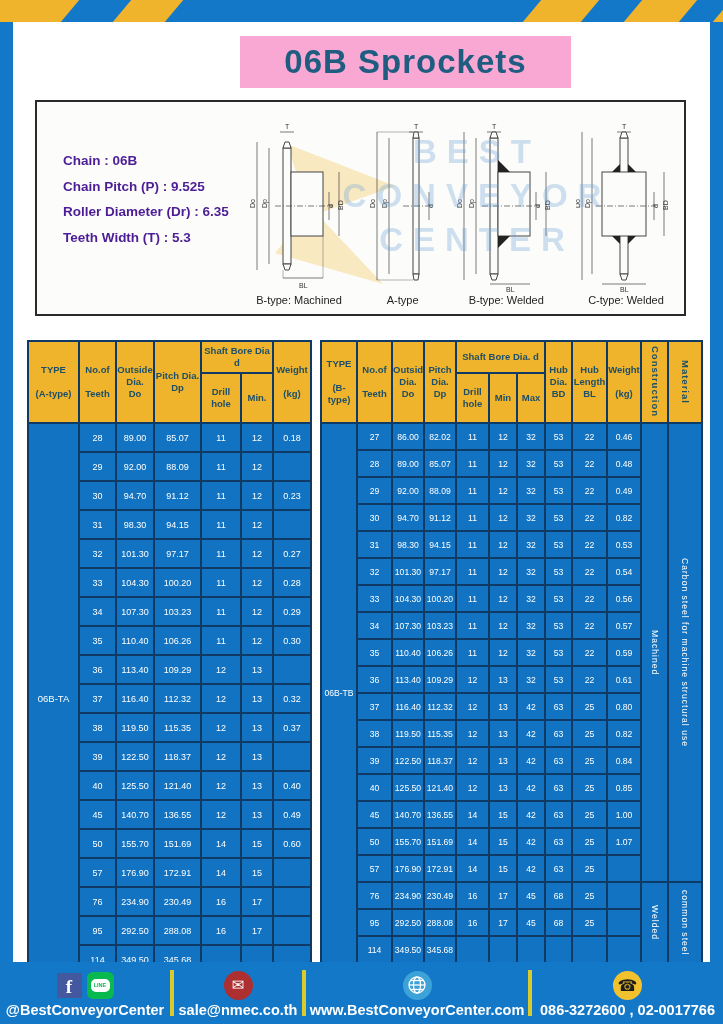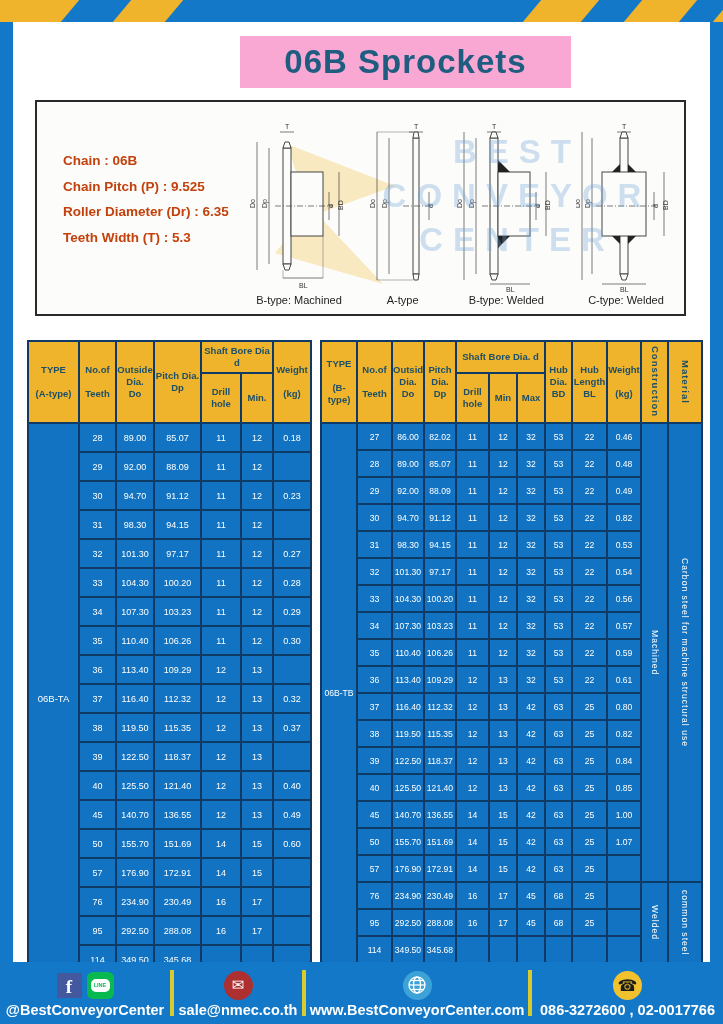--- a/index.html
+++ b/index.html
@@ -10,25 +10,25 @@
   .stripe{position:absolute;top:-8px;height:38px;background:#f0b42c;transform:skewX(-40deg);}
   .frame-left{position:absolute;top:22px;left:0;width:13px;height:940px;background:#1478c8;}
   .frame-right{position:absolute;top:22px;right:0;width:13px;height:940px;background:#1478c8;}
   
   .title-box{position:absolute;left:196px;top:36px;width:331px;height:52px;background:#f9a8d4;
              display:flex;align-items:center;justify-content:center;
              color:#1e5c80;font-size:33px;font-weight:bold;letter-spacing:1px;margin-left:44px;}
   
   .spec-panel{position:absolute;left:35px;top:100px;width:651px;height:216px;background:#fcfcfa;
               border:2px solid #2a2a2a;box-sizing:border-box;}
-  .spec-lines{position:absolute;left:26px;top:46px;color:#c2410c;font-size:13.5px;font-weight:bold;
+  .spec-lines{position:absolute;left:26px;top:46px;color:#4c1d95;font-size:13.5px;font-weight:bold;
               line-height:25.5px;z-index:3;}
   .watermark{position:absolute;left:255px;top:28px;width:370px;text-align:center;z-index:2;
              color:rgba(110,165,215,0.33);font-weight:bold;font-size:33px;line-height:44px;
-             letter-spacing:10px;pointer-events:none;padding-left:40px;}
+             letter-spacing:10px;pointer-events:none;}
   .wm-shape{position:absolute;left:238px;top:42px;width:120px;height:140px;z-index:1;
             background:rgba(243,190,62,0.30);
             clip-path:polygon(10% 0,100% 30%,35% 50%,90% 100%,0 78%,28% 48%);}
   .diagrams{position:absolute;left:212px;top:10px;right:8px;bottom:8px;display:flex;
             justify-content:space-between;align-items:flex-end;z-index:1;}
   .diagram{display:flex;flex-direction:column;align-items:center;}
   .diagram-label{font-size:11px;color:#222;margin-top:2px;white-space:nowrap;}
   .diagram svg{display:block;}
   .dimtxt{font-size:7px;fill:#333;font-family:"Liberation Sans",sans-serif;}
   

